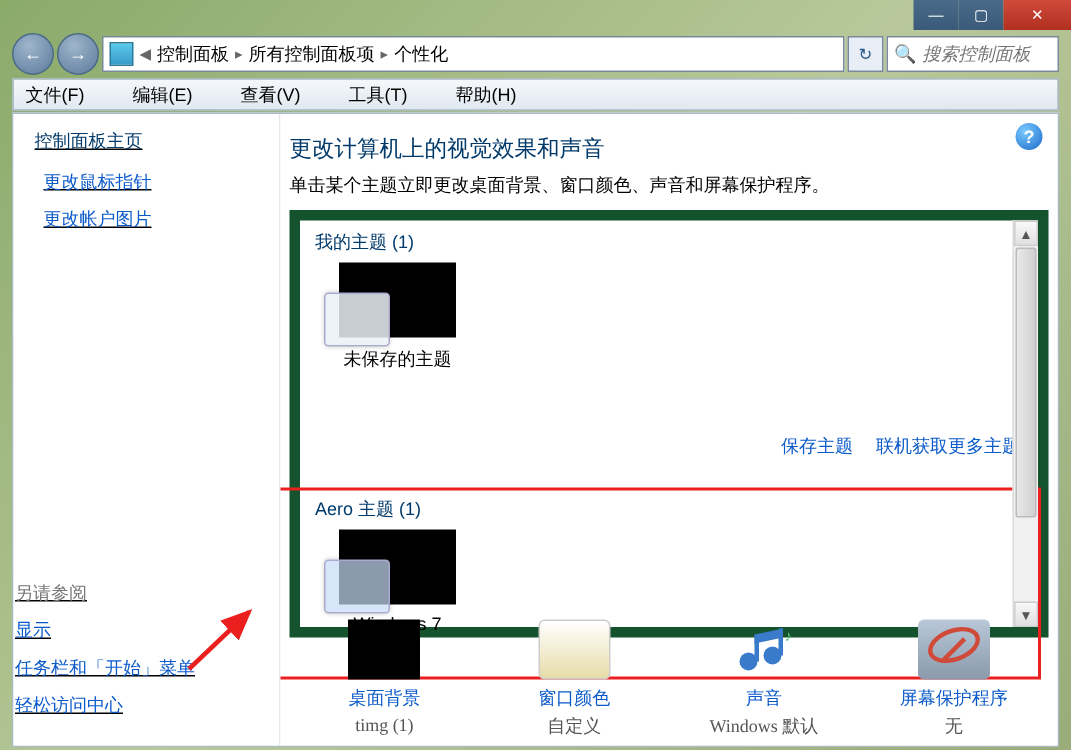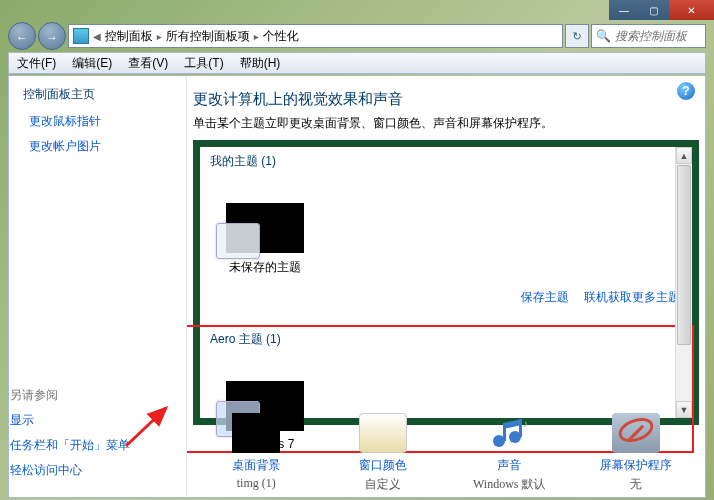--- a/index.html
+++ b/index.html
@@ -15,41 +15,41 @@
 .nav-btn { width: 28px; height: 28px; border-radius: 50%; background: radial-gradient(circle at 40% 30%, #9fb5cc, #5a7a9a); border: 1px solid #4a6a8a; display: flex; align-items: center; justify-content: center; color: #fff; font-size: 12px; }
 .breadcrumb-box { flex: 1; height: 24px; background: #fff; border: 1px solid #7a8a9a; display: flex; align-items: center; padding: 0 4px; font-size: 12px; gap: 4px; }
 .bc-icon { width: 16px; height: 16px; background: linear-gradient(#5acaea,#3a9aca); border: 1px solid #2a7a9a; }
 .bc-sep { color: #666; font-size: 10px; }
 .bc-item { color: #000; cursor: default; }
 .refresh-btn { width: 24px; height: 24px; background: #e8eef5; border: 1px solid #7a8a9a; display: flex; align-items: center; justify-content: center; font-size: 11px; color: #2a5a8a; }
 .search-box { width: 115px; height: 24px; background: #fff; border: 1px solid #7a8a9a; display: flex; align-items: center; padding: 0 4px; gap: 4px; font-size: 12px; }
 .search-box input { border: none; outline: none; width: 100%; font-size: 12px; font-style: italic; color: #888; font-family: inherit; }
 .search-ico { color: #5a8aca; font-size: 12px; }
 
-.menu-bar { position: absolute; top: 52px; left: 8px; right: 8px; height: 22px; background: linear-gradient(#f5f8fb,#e0e8f0); border: 1px solid #aabacb; display: flex; align-items: center; font-size: 12px; }
+.menu-bar { position: absolute; top: 52px; left: 8px; right: 8px; height: 22px; background: linear-gradient(#f5f8fb,#e0e8f0); border: 1px solid #aabacb; display: flex; align-items: center; font-size: 12px; gap: 16px; }
 .menu-item { padding: 0 8px; cursor: default; }
 
 .content-area { position: absolute; top: 75px; left: 8px; right: 8px; bottom: 2px; background: #fff; border: 1px solid #aabacb; display: flex; }
-.sidebar { width: 178px; background: #fff; border-right: 1px solid #e0e8ee; display: flex; flex-direction: column; font-size: 12px; }
+.sidebar { width: 178px; background: #fff; border-right: 1px solid #e0e8ee; display: flex; flex-direction: column; font-size: 12px; text-decoration: underline; }
 .sidebar-top { padding: 10px 14px; }
 .side-head { color: #003a6a; margin-bottom: 10px; }
 .side-link { color: #0a5aca; margin: 8px 0 8px 6px; cursor: pointer; }
 .sidebar-bottom { margin-top: auto; padding: 10px 1px; color: #666; }
 .sidebar-bottom .side-link { margin-left: 0; }
 
 .main { flex: 1; background: #fff; position: relative; overflow: hidden; }
 .help-ico { position: absolute; top: 6px; right: 10px; width: 18px; height: 18px; border-radius: 50%; background: radial-gradient(circle at 35% 30%,#7acaff,#1a6aca); color: #fff; font-size: 12px; font-weight: bold; display: flex; align-items: center; justify-content: center; }
 .main-title { color: #003a6a; font-size: 15px; margin: 14px 0 6px 6px; }
 .main-sub { font-size: 12px; margin: 0 0 8px 6px; }
 
 .theme-panel { margin: 0 6px; border: 7px solid #14532d; height: 285px; position: relative; }
 .section-label { color: #003a6a; font-size: 12px; position: absolute; left: 10px; }
 .aero-highlight { position: absolute; border: 2px solid #ec1f1f; }
 
-.theme-thumb { position: absolute; width: 90px; text-align: center; font-size: 12px; margin-top: 28px; }
+.theme-thumb { position: absolute; width: 90px; text-align: center; font-size: 12px; }
 .thumb-bg { width: 78px; height: 50px; background: #000; margin: 0 auto; position: relative; }
 .thumb-win { position: absolute; left: -10px; top: 20px; width: 44px; height: 36px; background: rgba(235,240,248,0.85); border: 1px solid #aac; border-radius: 3px; box-shadow: 0 0 3px rgba(0,0,0,0.2); }
 .thumb-label { margin-top: 6px; }
 
 .action-links { position: absolute; right: 12px; bottom: 112px; font-size: 12px; }
 .action-links a { color: #0a5aca; margin-left: 12px; text-decoration: none; cursor: pointer; }
 
 .bottom-opts { position: absolute; left: 6px; right: 6px; bottom: 4px; display: flex; justify-content: space-around; text-align: center; font-size: 12px; }
 .opt { width: 110px; cursor: pointer; }
 .opt-ico { width: 48px; height: 40px; margin: 0 auto 4px; position: relative; }

